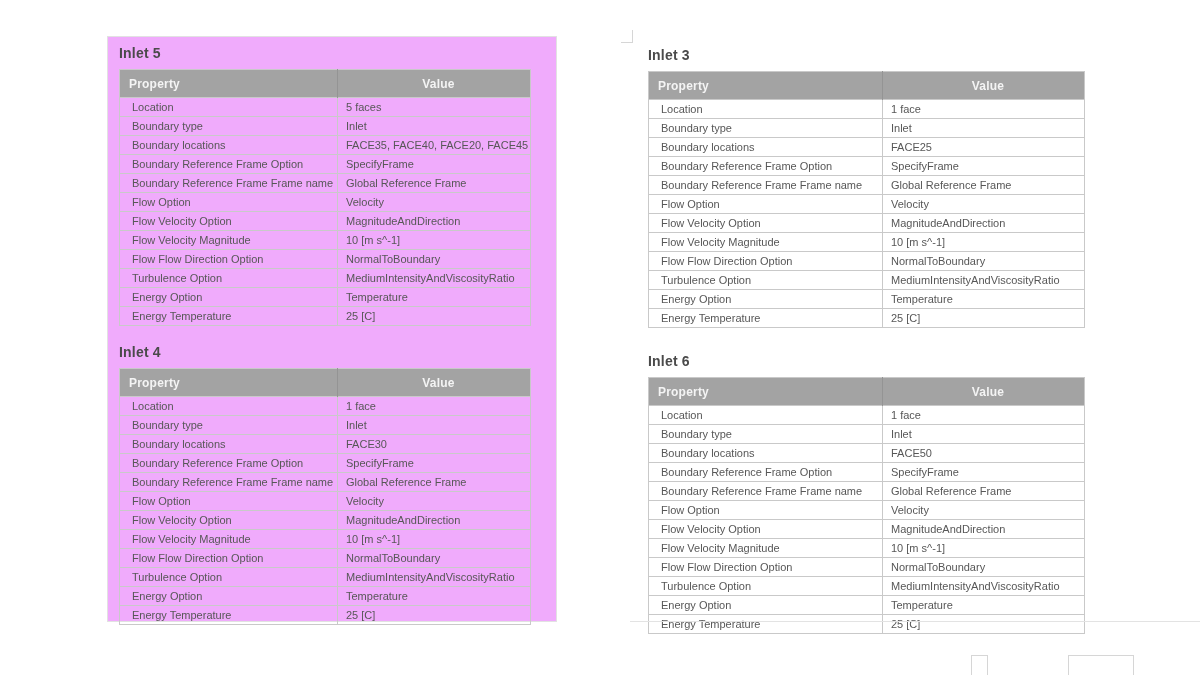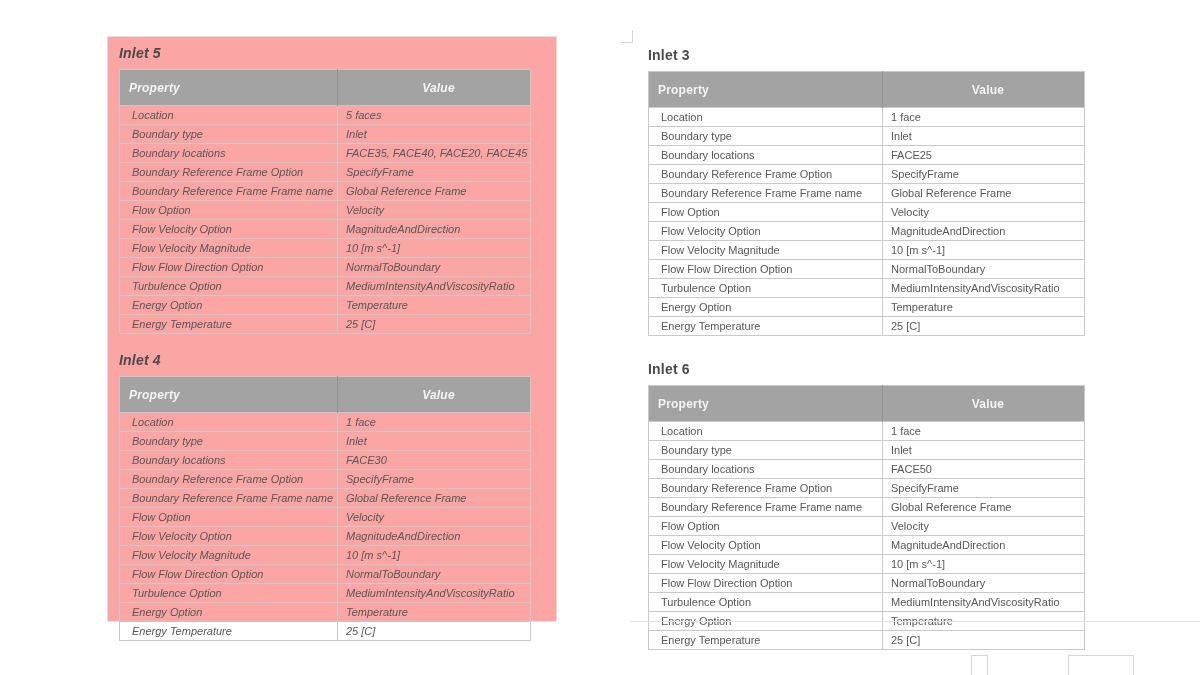--- a/index.html
+++ b/index.html
@@ -15,22 +15,21 @@
   html,body{width:1200px;height:675px;overflow:hidden;}
   body{
     position:relative;
     background:#ffffff;
     font-family:"Liberation Sans","DejaVu Sans",sans-serif;
     color:var(--cell-text);
   }
   .panel-left{
     position:absolute;left:107px;top:36px;width:450px;height:586px;
     border:1px solid var(--panel-border);
-    background:#fca5a5;
-    font-style:italic;
+    background:#f0abfc;
   }
   .col-right{
     position:absolute;left:648px;top:32px;width:438px;
   }
   .tbl-section{display:block;}
   .panel-left .tbl-section{margin-left:11px;}
   .tbl-title{
     font-size:14px;font-weight:bold;color:var(--title-text);
     letter-spacing:.2px;
     margin:9px 0 8px 0;
@@ -49,21 +48,21 @@
   }
   .col-right table.report{width:437px;}
   table.report col.prop{width:218px;}
   .col-right table.report col.prop{width:234px;}
   table.report th{
     background:var(--header-bg);
     color:var(--header-text);
     text-align:left;
     font-size:12px;
     font-weight:bold;
-    height:36px;
+    height:28px;
     padding:0 0 0 9px;
     letter-spacing:.2px;
   }
   table.report th + th{border-left:1px solid #949494;text-align:center;}
   table.report td{
     height:19px;
     padding:0 4px 0 12px;
     border:1px solid var(--cell-border);
     color:var(--cell-text);
     white-space:nowrap;

